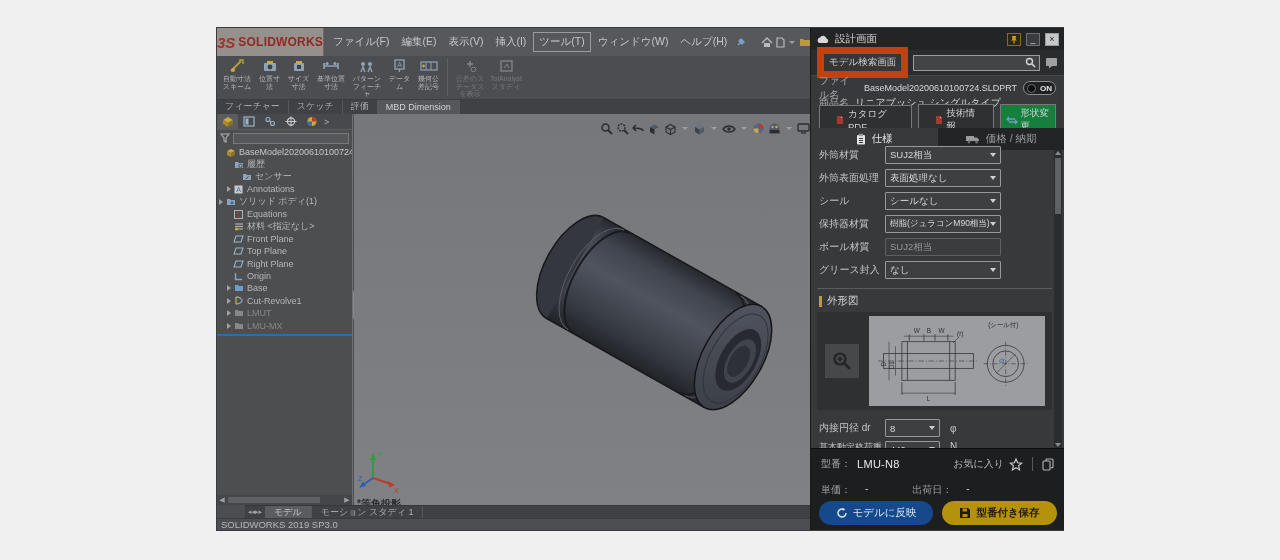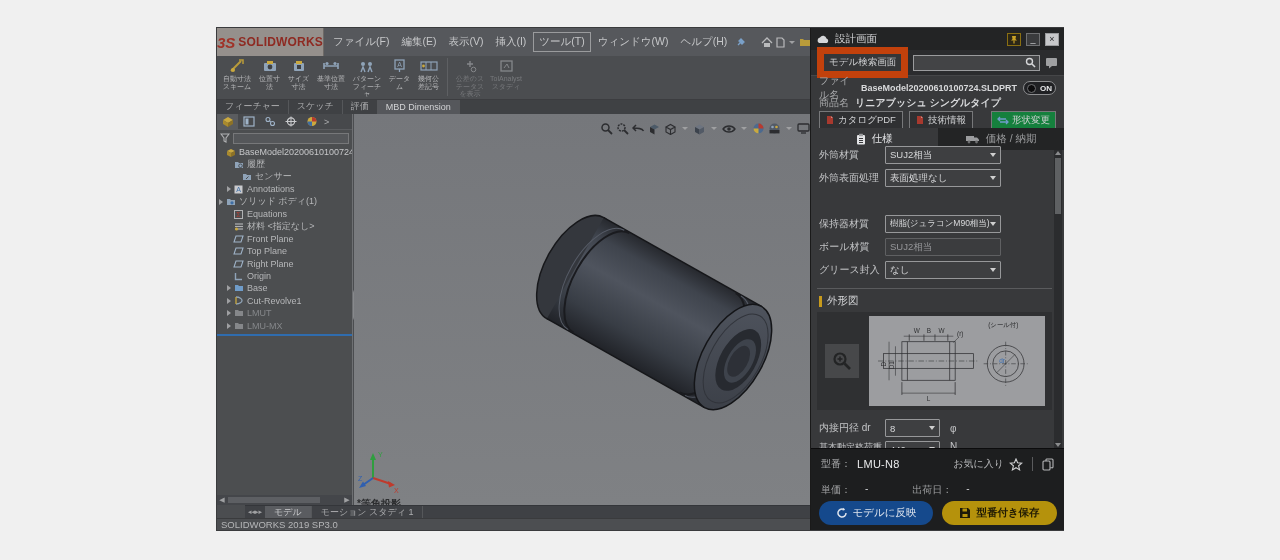--- a/index.html
+++ b/index.html
@@ -71,25 +71,25 @@
   .panel{position:relative;width:253px;height:502px;background:#38393b;border-left:1px solid #1a1a1a;font-size:10px;color:#c3c4c6;}
   .p-header{position:absolute;left:0;top:0;width:253px;height:22px;background:#232425;display:flex;align-items:center;padding:0 5px;gap:5px;}
   .p-title{color:#d6d7d9;font-size:10.5px;flex:1;}
   .winbtn{width:14px;height:13px;display:flex;align-items:center;justify-content:center;font-size:9px;border:1px solid #6f7072;color:#d6d7d9;background:#3a3b3d;}
   .winbtn.close{background:#c6c7c9;color:#2a2b2d;border-color:#9a9b9d;}
   .p-search{position:absolute;left:0;top:22px;width:253px;height:26px;background:#2b2c2e;display:flex;align-items:center;gap:5px;padding:0 6px;border-bottom:1px solid #454648;}
   .p-msbtn{border:7px solid #c2410c;background:#353638;color:#cfd0d2;font-size:9.5px;padding:2px 5px;white-space:nowrap;}
   .p-input{flex:1;height:16px;background:#434446;border:1px solid #9b9c9e;display:flex;align-items:center;justify-content:flex-end;padding:0 3px;}
   .p-row{position:absolute;left:0;width:253px;display:flex;align-items:center;padding:0 8px;gap:6px;}
   .p-lab{color:#a8a9ab;}
-  .p-val{color:#d8d9db;font-weight:bold;}
+  .p-val{color:#d8d9db;}
   .toggle{margin-left:auto;width:34px;height:14px;border:1px solid #8e8f91;border-radius:7px;background:#202124;display:flex;align-items:center;padding:0 3px;gap:4px;}
   .knob{width:9px;height:9px;border-radius:50%;background:#0d0d0e;border:1px solid #6f7072;}
   .togglelabel{font-size:8px;font-weight:bold;color:#e8e9eb;}
-  .pdfbtn{border:1px solid #77787a;background:#2f3032;color:#cfd0d2;font-size:9.5px;padding:2px 6px;display:flex;align-items:center;gap:4px;}
+  .pdfbtn{border:1px solid #77787a;background:#2f3032;color:#cfd0d2;font-size:9.5px;padding:2px 16px;display:flex;align-items:center;gap:4px;}
   .shapebtn{border:1px solid #77787a;background:#15803d;color:#cfd0d2;font-size:9.5px;padding:2px 5px;display:flex;align-items:center;gap:3px;margin-left:auto;}
   .p-tabs{position:absolute;left:0;top:100px;width:253px;height:22px;display:flex;}
   .p-tab{flex:1;display:flex;align-items:center;justify-content:center;gap:6px;font-size:10.5px;}
   .p-tab.active{background:#38393b;color:#e4e5e7;}
   .p-tab.inactive{background:#232425;color:#9b9c9e;}
   .fieldrow{position:absolute;left:0;width:253px;height:20px;display:flex;align-items:center;padding:0 8px;}
   .fieldrow .flab{width:66px;color:#c3c4c6;flex:none;}
   .select{width:116px;height:18px;background:#3e3f41;border:1px solid #97989a;border-radius:1px;display:flex;align-items:center;padding:0 4px;color:#d8d9db;}
   .select .sv{flex:1;overflow:hidden;white-space:nowrap;font-size:9.5px;}
   .select .chev{width:0;height:0;border-left:3.5px solid transparent;border-right:3.5px solid transparent;border-top:4px solid #cfcfcf;}
@@ -721,20 +721,27 @@
           <span class="chev"></span>
         </span>
     </div>
     <div class="fieldrow" style="top:140px;">
       <span class="flab">外筒表面処理</span>
       <span class="select">
           <span class="sv">表面処理なし</span>
           <span class="chev"></span>
         </span>
     </div>
+    <div class="fieldrow" style="top:163px;">
+      <span class="flab">シール</span>
+      <span class="select">
+          <span class="sv">シールなし</span>
+          <span class="chev"></span>
+        </span>
+    </div>
     <div class="fieldrow" style="top:186px;">
       <span class="flab">保持器材質</span>
       <span class="select">
           <span class="sv" style="font-size:8.5px;">樹脂(ジュラコンM90相当)</span>
           <span class="chev"></span>
         </span>
     </div>
     <div class="fieldrow" style="top:209px;">
       <span class="flab">ボール材質</span>
       <span class="select disabled">

